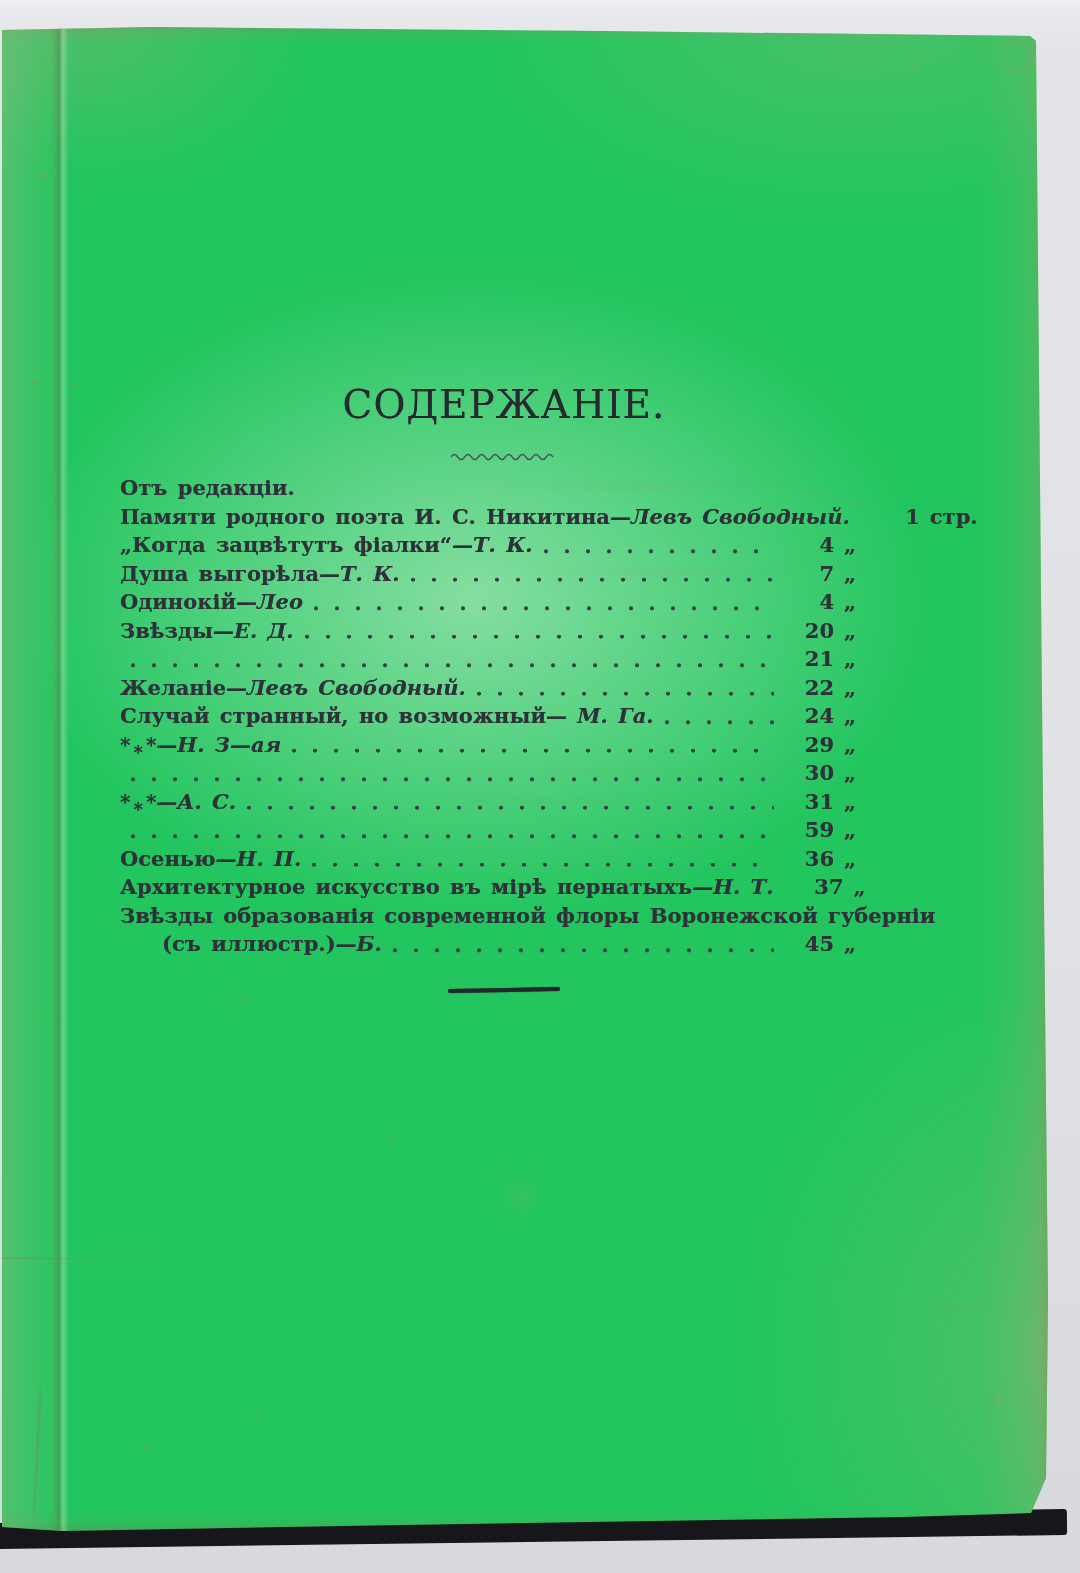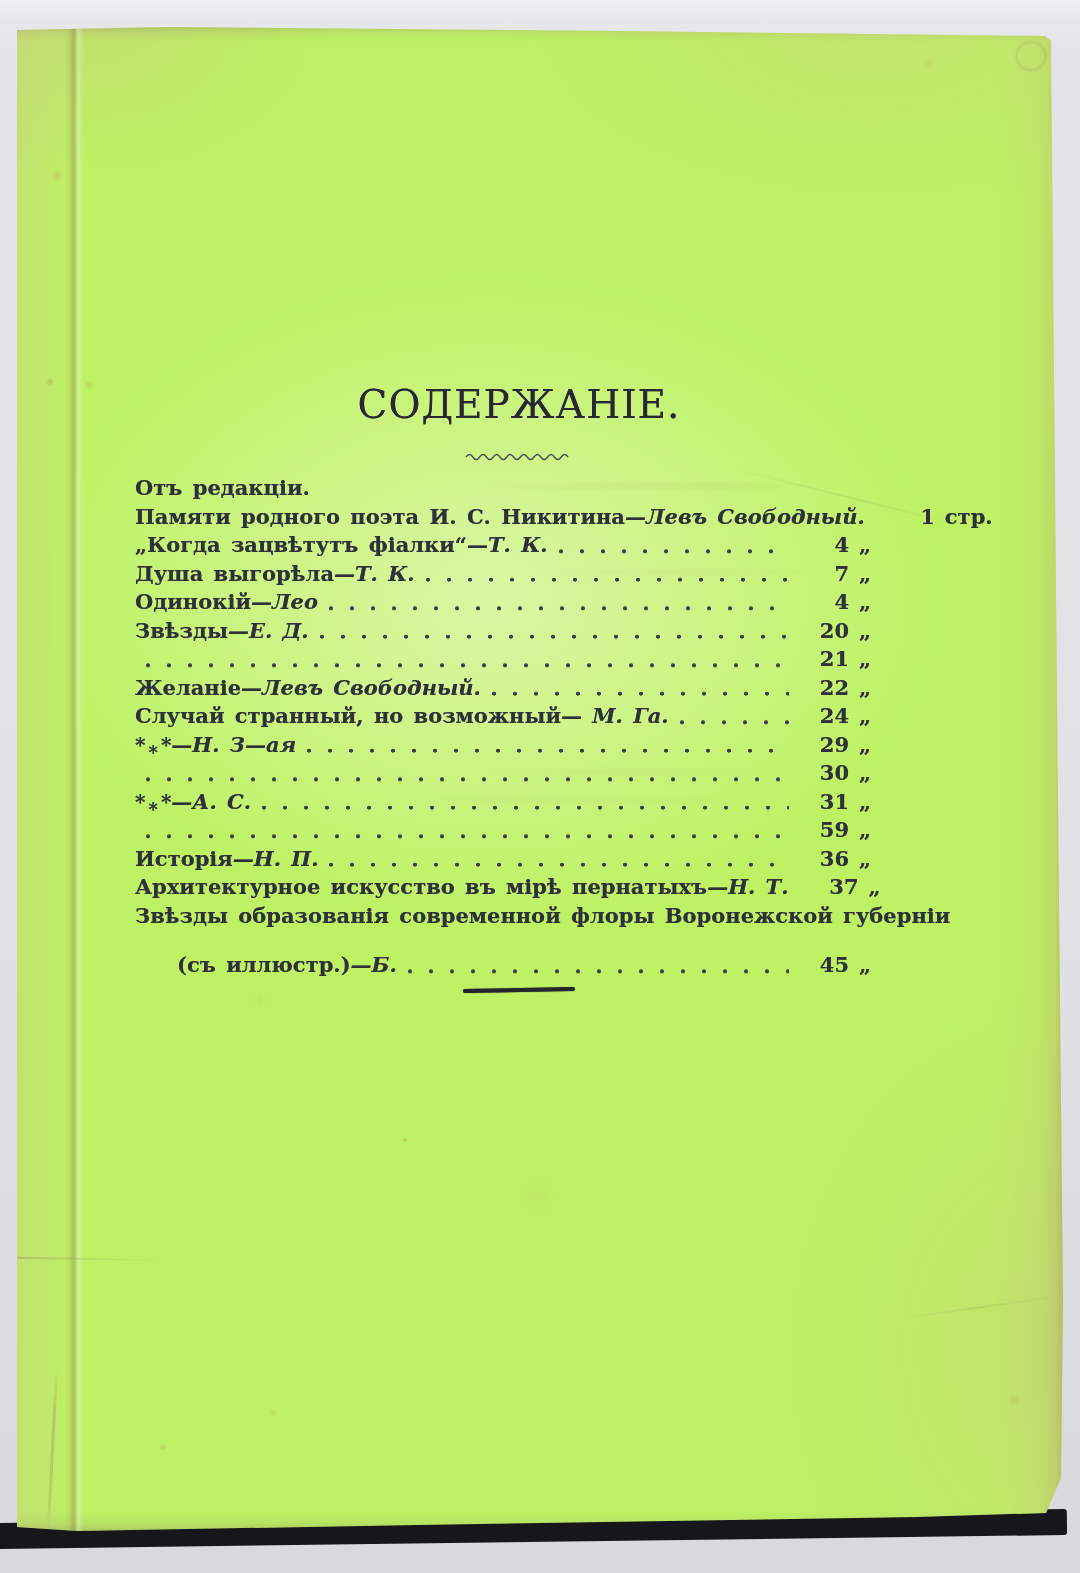--- a/index.html
+++ b/index.html
@@ -10,22 +10,22 @@
   }
   .scan{position:absolute;inset:0;}
   
   .cover-edge{
     position:absolute;left:-8px;top:1516px;width:1075px;height:26px;
     background:#17161a;border-radius:3px;
     transform:rotate(-0.75deg);
   }
   
   .paper{
-    position:absolute;left:17px;top:26px;width:1047px;height:1506px;
-    background:#bef264;
+    position:absolute;left:2px;top:26px;width:1047px;height:1506px;
+    background:#22c55e;
     clip-path:polygon(0 4px,150px 1px,600px 5px,1028px 10px,1034px 15px,1040px 674px,1046px 1274px,1044px 1452px,1029px 1487px,900px 1491px,400px 1499px,60px 1505px,0 1501px);
   }
   .paper-tone{
     position:absolute;inset:0;
     background-image:
       
       linear-gradient(90deg,rgba(0,0,0,0) 48px,rgba(140,110,70,.10) 52px,rgba(115,88,52,.30) 57px,rgba(255,255,248,.28) 61px,rgba(0,0,0,0) 67px),
       
       linear-gradient(90deg,rgba(205,185,150,.28) 0px,rgba(205,185,150,.10) 40px,rgba(205,185,150,.04) 55px,rgba(0,0,0,0) 57px),
       
@@ -78,21 +78,21 @@
   .content{position:absolute;left:118px;top:0;width:768px;height:100%;color:#2e313a;}
   .page-title{
     position:absolute;top:356px;left:0;width:100%;text-align:center;
     font-size:39px;letter-spacing:1px;color:#262932;
     text-shadow:0 0 .6px rgba(38,41,50,.75);
   }
   .ornament{position:absolute;top:424px;left:50%;transform:translateX(-50%);}
   .toc{position:absolute;top:448px;left:0;width:100%;font-size:21px;font-weight:bold;}
   .toc-row{display:flex;height:28.5px;line-height:28.5px;white-space:nowrap;
     text-shadow:0 0 .5px rgba(46,49,58,.6);word-spacing:3px;}
-  .toc-row.cont{padding-left:42px;margin-top:21px;}
+  .toc-row.cont{padding-left:42px;}
   .entry-text{flex:none;}
   .entry-author{font-style:italic;}
   .dot-leader{flex:1 1 auto;margin:0 14px 0 10px;
     background-image:radial-gradient(circle at 3px 20px,#3a3e48 1.7px,rgba(58,62,72,0) 2.3px);
     background-size:21px 28.5px;background-repeat:repeat-x;}
   .no-leader{flex:1 1 auto;}
   .page-number{flex:none;width:46px;text-align:right;}
   .page-unit{flex:none;width:44px;padding-left:10px;}
   .star-glyph{font-size:20px;}
   .star-low{display:inline-block;transform:translateY(7px);font-size:18px;margin:0 3px;}
@@ -191,21 +191,21 @@
             <div class="dot-leader"></div>
             <span class="page-number">31</span>
             <span class="page-unit">„</span>
           </div>
           <div class="toc-row">
             <div class="dot-leader"></div>
             <span class="page-number">59</span>
             <span class="page-unit">„</span>
           </div>
           <div class="toc-row">
-            <span class="entry-text"><span class="entry-title">Исторія</span><span class="entry-author">—Н. П.</span></span>
+            <span class="entry-text"><span class="entry-title">Осенью</span><span class="entry-author">—Н. П.</span></span>
             <div class="dot-leader"></div>
             <span class="page-number">36</span>
             <span class="page-unit">„</span>
           </div>
           <div class="toc-row">
             <span class="entry-text"><span class="entry-title">Архитектурное искусство въ мірѣ пернатыхъ</span><span class="entry-author">—Н. Т.</span></span>
             <div class="dot-leader"></div>
             <span class="page-number">37</span>
             <span class="page-unit">„</span>
           </div>

